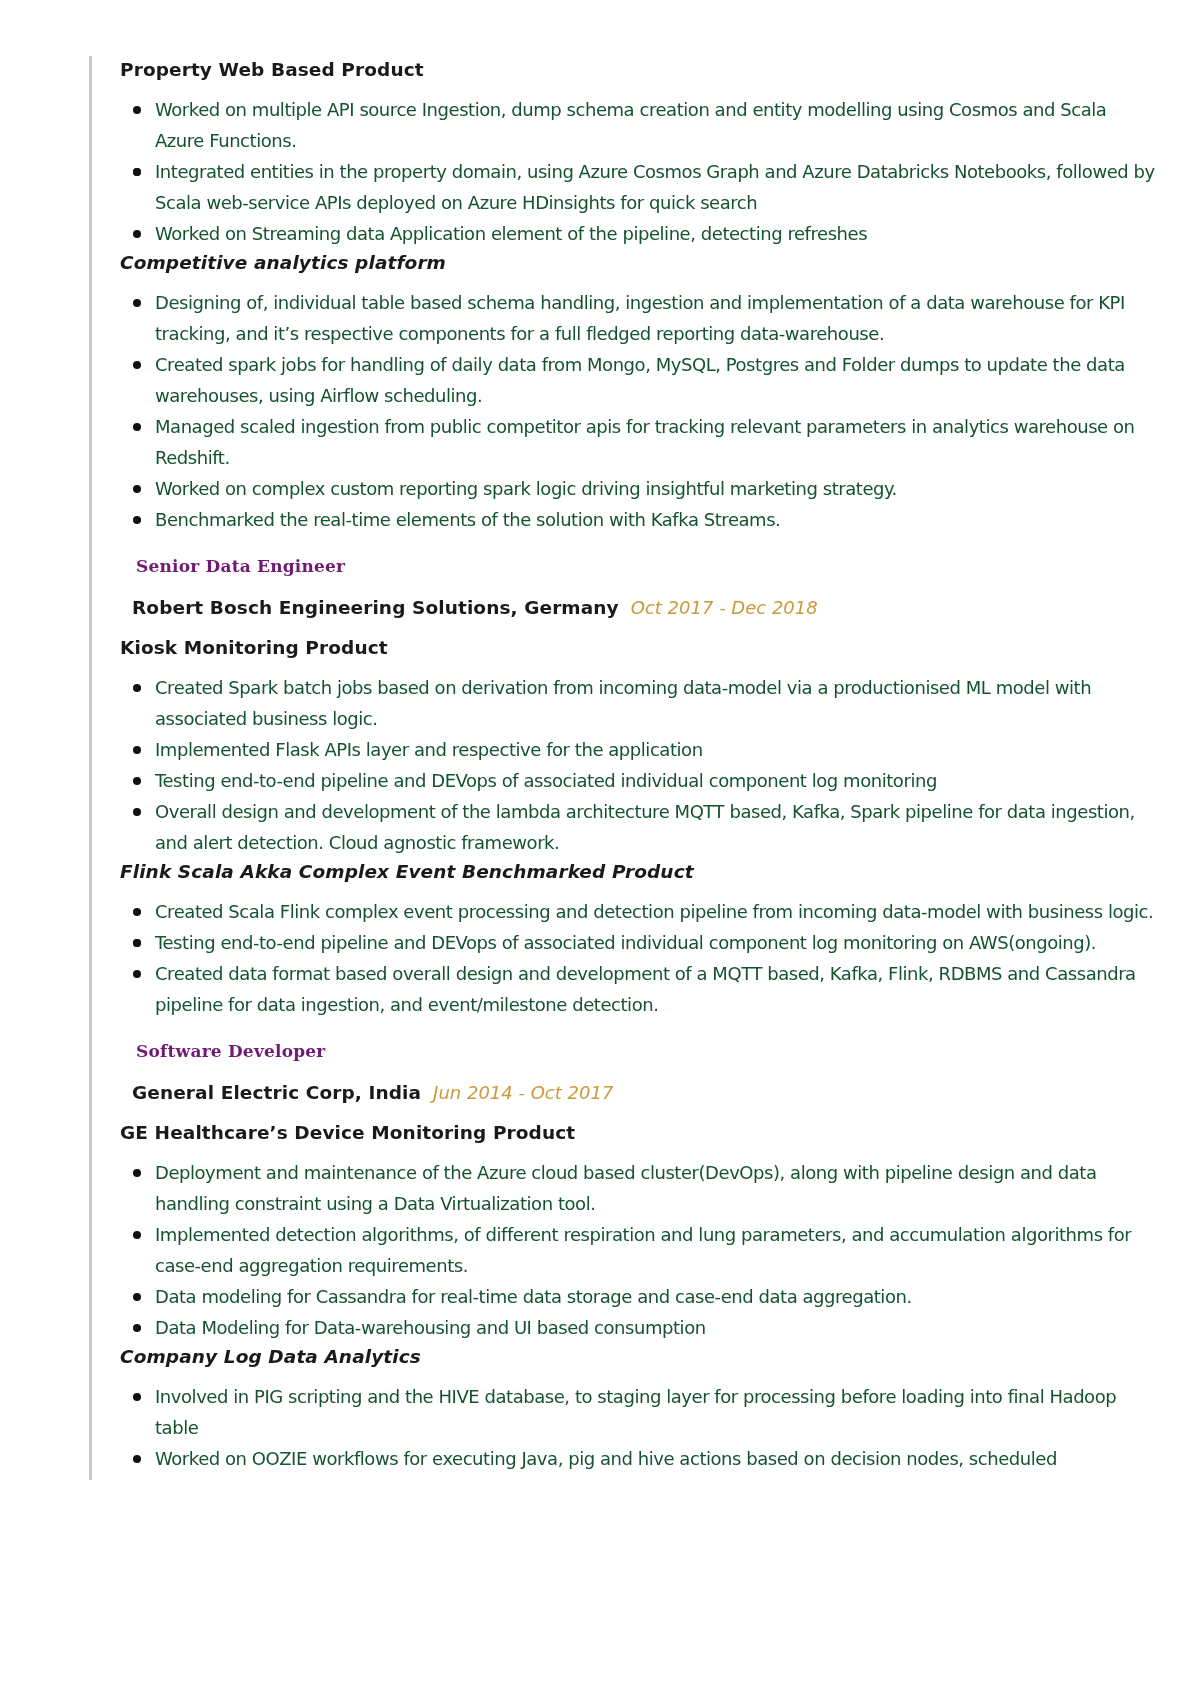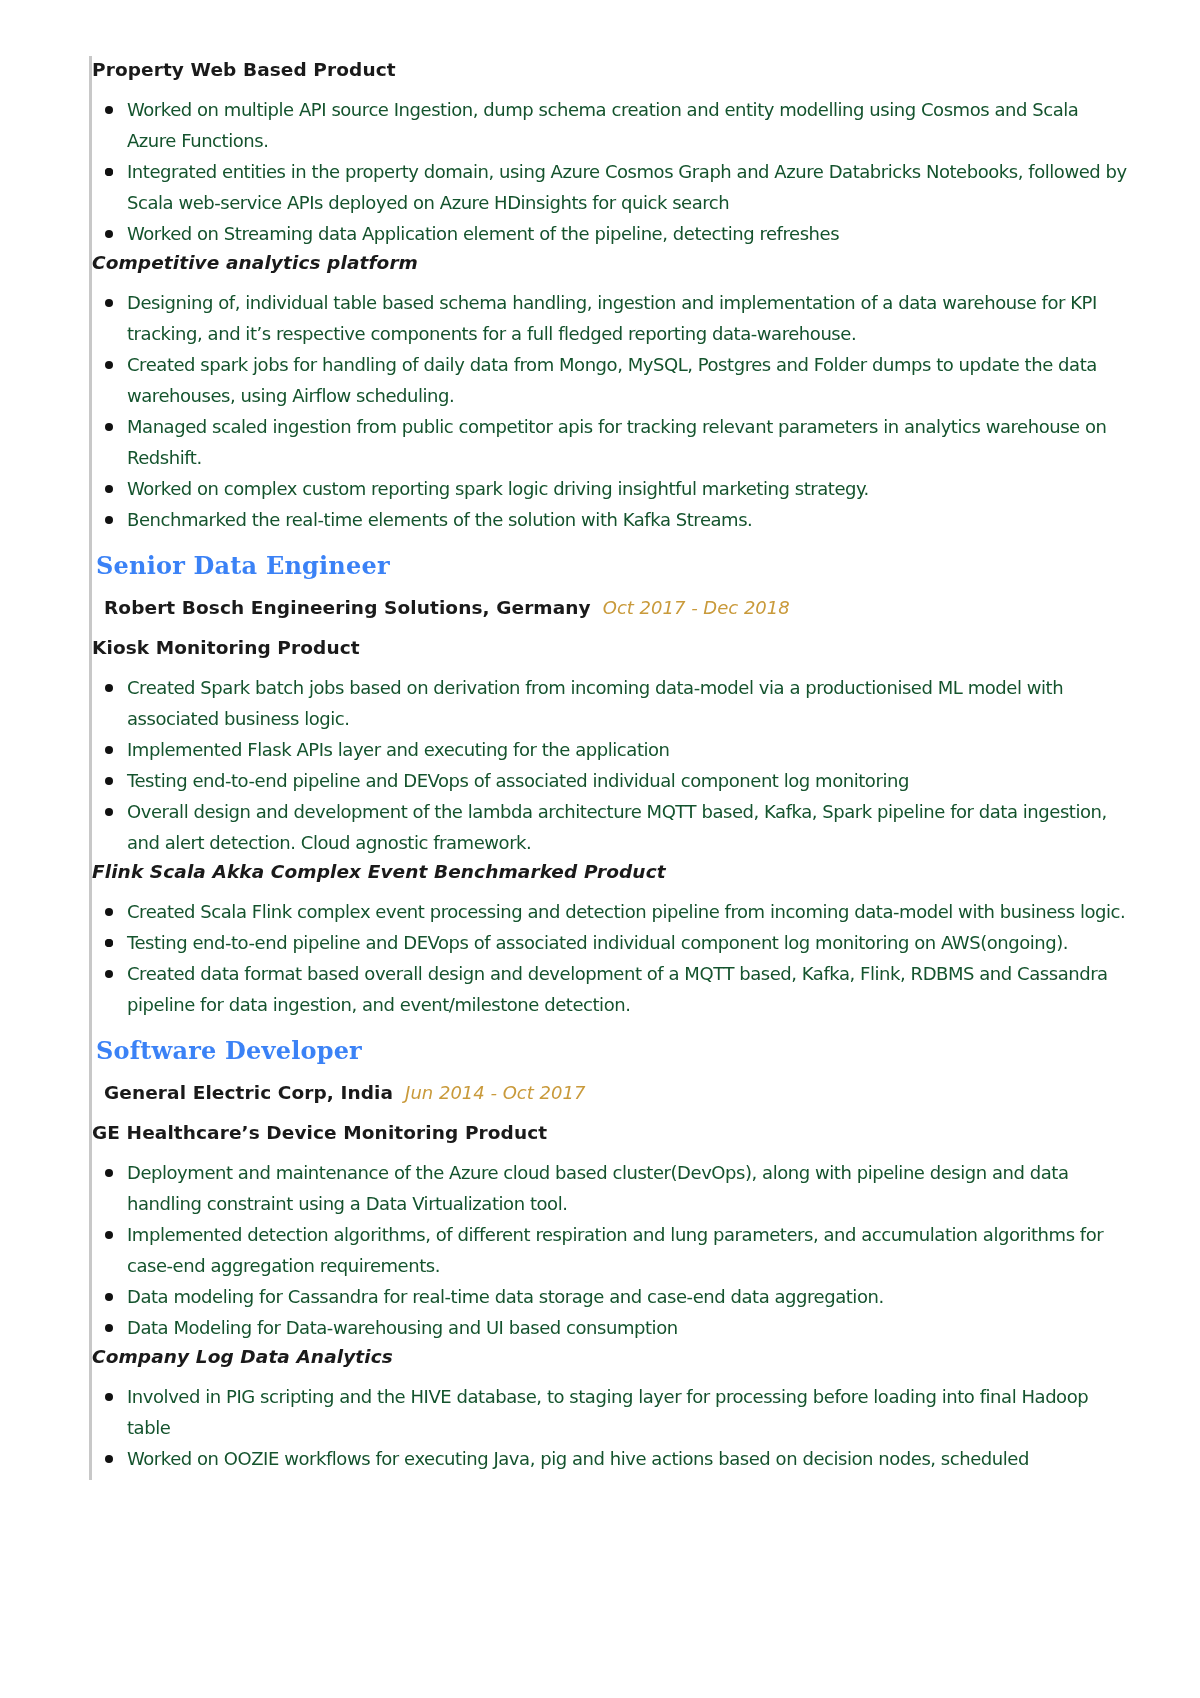--- a/index.html
+++ b/index.html
@@ -1,25 +1,25 @@
 <!DOCTYPE html>
 <html><head>
 <meta charset="utf-8">
 <style>
   html, body { margin: 0; padding: 0; background: #ffffff; }
   body { width: 1200px; height: 1698px; position: relative; overflow: hidden; font-family: "DejaVu Sans", sans-serif; color: #1a1a1a; }
   .page { position: absolute; left: 0; top: 0; width: 1200px; height: 1698px; }
-  .content { position: absolute; left: 89px; top: 56px; width: 1040px; border-left: 3px solid #c8c8c8; padding-bottom: 6px; }
+  .content { position: absolute; left: 89px; top: 56px; width: 1040px; border-left: 3px solid #c8c8c8; padding-left: 28px; padding-bottom: 6px; }
   .project-title { font-family: "DejaVu Sans", sans-serif; font-weight: bold; font-size: 18.5px; color: #1a1a1a; line-height: 28px; margin: 0; letter-spacing: 0.1px; }
   .project-title.first { margin-top: 0; }
   .project-title.after-list { margin-top: 0; font-style: italic; }
   ul.bullets { list-style: none; margin: 10px 0 0 0; padding: 0; }
   ul.bullets li { position: relative; padding-left: 35px; font-size: 18px; line-height: 31px; color: #14532d; font-family: "DejaVu Sans", sans-serif; letter-spacing: -0.45px; }
   ul.bullets li .bullet { position: absolute; left: 13px; top: 12px; width: 8px; height: 8px; border-radius: 50%; background: #111; }
-  .role-title { font-family: "DejaVu Serif", serif; font-weight: bold; font-size: 24px; line-height: 30px; margin: 16px 0 0 4px; color: #3b82f6; letter-spacing: 0.2px; }
+  .role-title { font-family: "DejaVu Serif", serif; font-weight: bold; font-size: 17px; line-height: 30px; margin: 16px 0 0 16px; color: #701a75; letter-spacing: 0.2px; }
   .company-line { font-size: 18.5px; line-height: 29px; margin: 12px; }
   .company-name { font-weight: bold; color: #1a1a1a; letter-spacing: 0.1px; }
   .dates { font-style: italic; color: #c99a3b; margin-left: 12px; font-size: 18px; }
 </style>
 </head>
 <body>
 
 <div class="page">
   <div class="content">
 
@@ -40,21 +40,21 @@
       <li><span class="bullet"></span><span>Benchmarked the real-time elements of the solution with Kafka Streams.</span></li>
     </ul>
 
     <h2 class="role-title">Senior Data Engineer</h2>
     <p class="company-line">
       <span class="company-name">Robert Bosch Engineering Solutions, Germany</span><span class="dates">Oct 2017 - Dec 2018</span>
     </p>
     <h3 class="project-title">Kiosk Monitoring Product</h3>
     <ul class="bullets">
       <li><span class="bullet"></span><span>Created Spark batch jobs based on derivation from incoming data-model via a productionised ML model with associated business logic.</span></li>
-      <li><span class="bullet"></span><span>Implemented Flask APIs layer and executing for the application</span></li>
+      <li><span class="bullet"></span><span>Implemented Flask APIs layer and respective for the application</span></li>
       <li><span class="bullet"></span><span>Testing end-to-end pipeline and DEVops of associated individual component log monitoring</span></li>
       <li><span class="bullet"></span><span>Overall design and development of the lambda architecture MQTT based, Kafka, Spark pipeline for data ingestion, and alert detection. Cloud agnostic framework.</span></li>
     </ul>
     <h3 class="project-title after-list">Flink Scala Akka Complex Event Benchmarked Product</h3>
     <ul class="bullets">
       <li><span class="bullet"></span><span>Created Scala Flink complex event processing and detection pipeline from incoming data-model with business logic.</span></li>
       <li><span class="bullet"></span></li>
       <li><span class="bullet"></span><span>Testing end-to-end pipeline and DEVops of associated individual component log monitoring on AWS(ongoing).</span></li>
       <li><span class="bullet"></span><span>Created data format based overall design and development of a MQTT based, Kafka, Flink, RDBMS and Cassandra pipeline for data ingestion, and event/milestone detection.</span></li>
     </ul>

